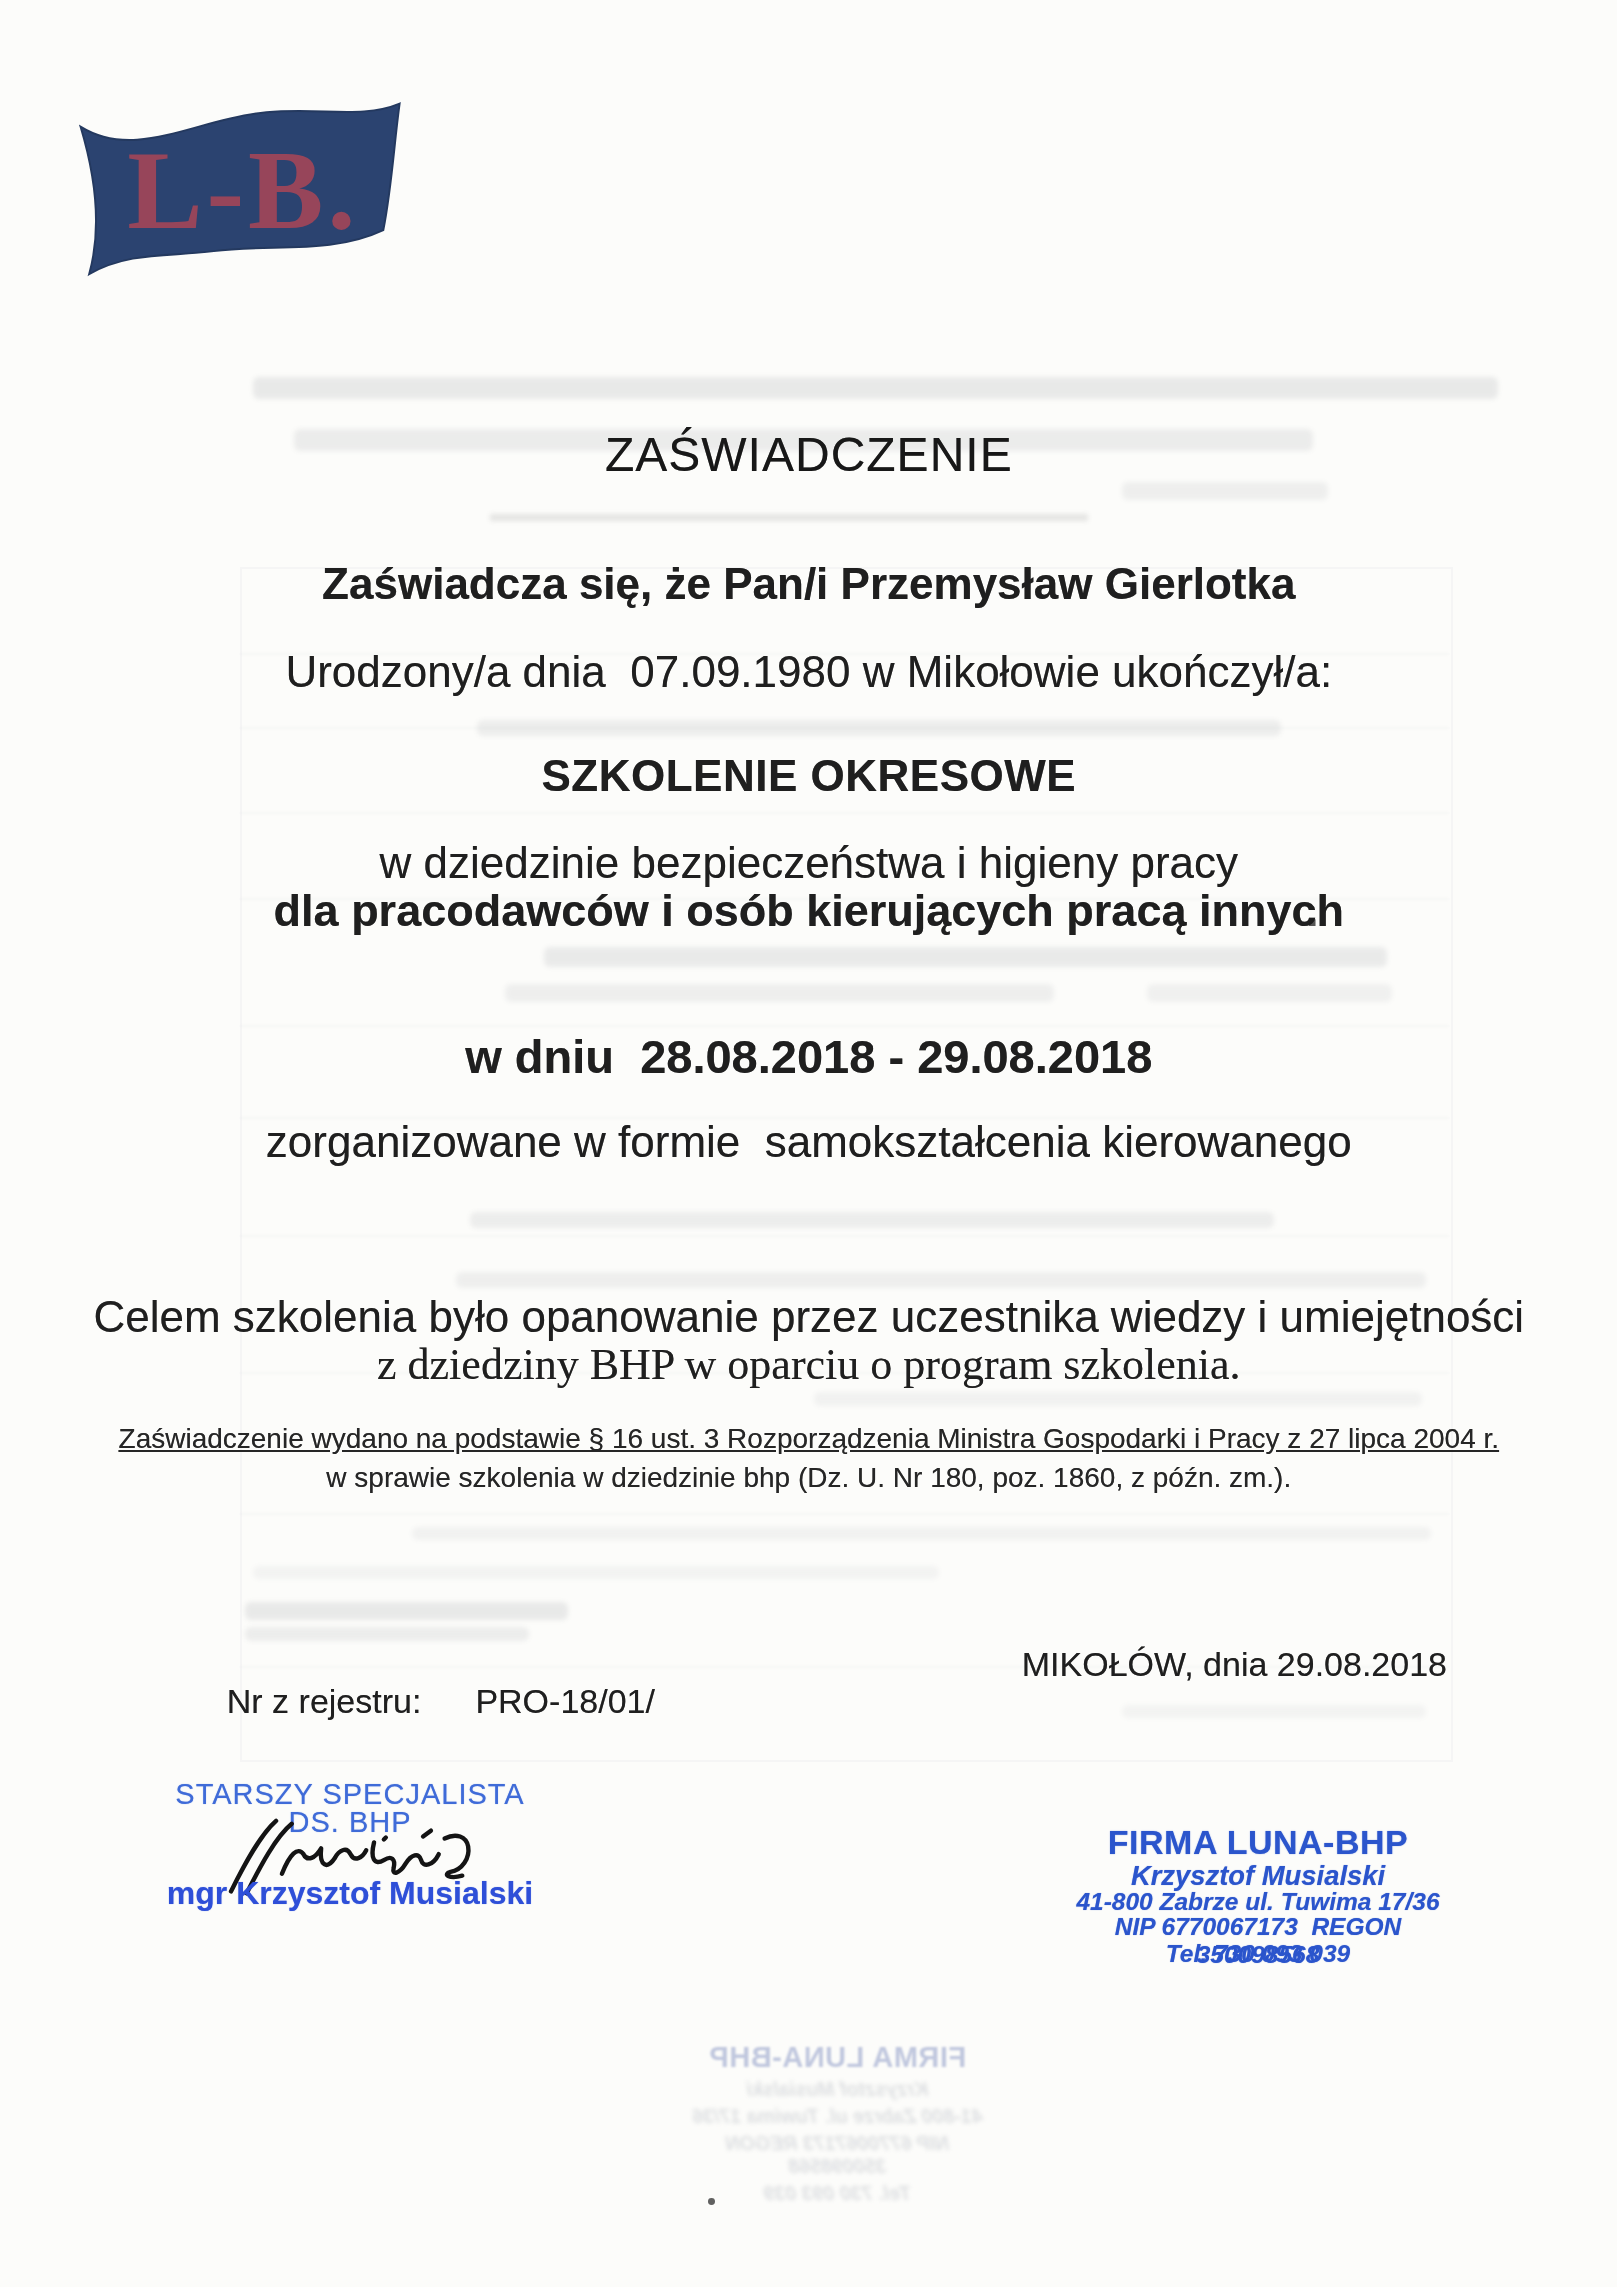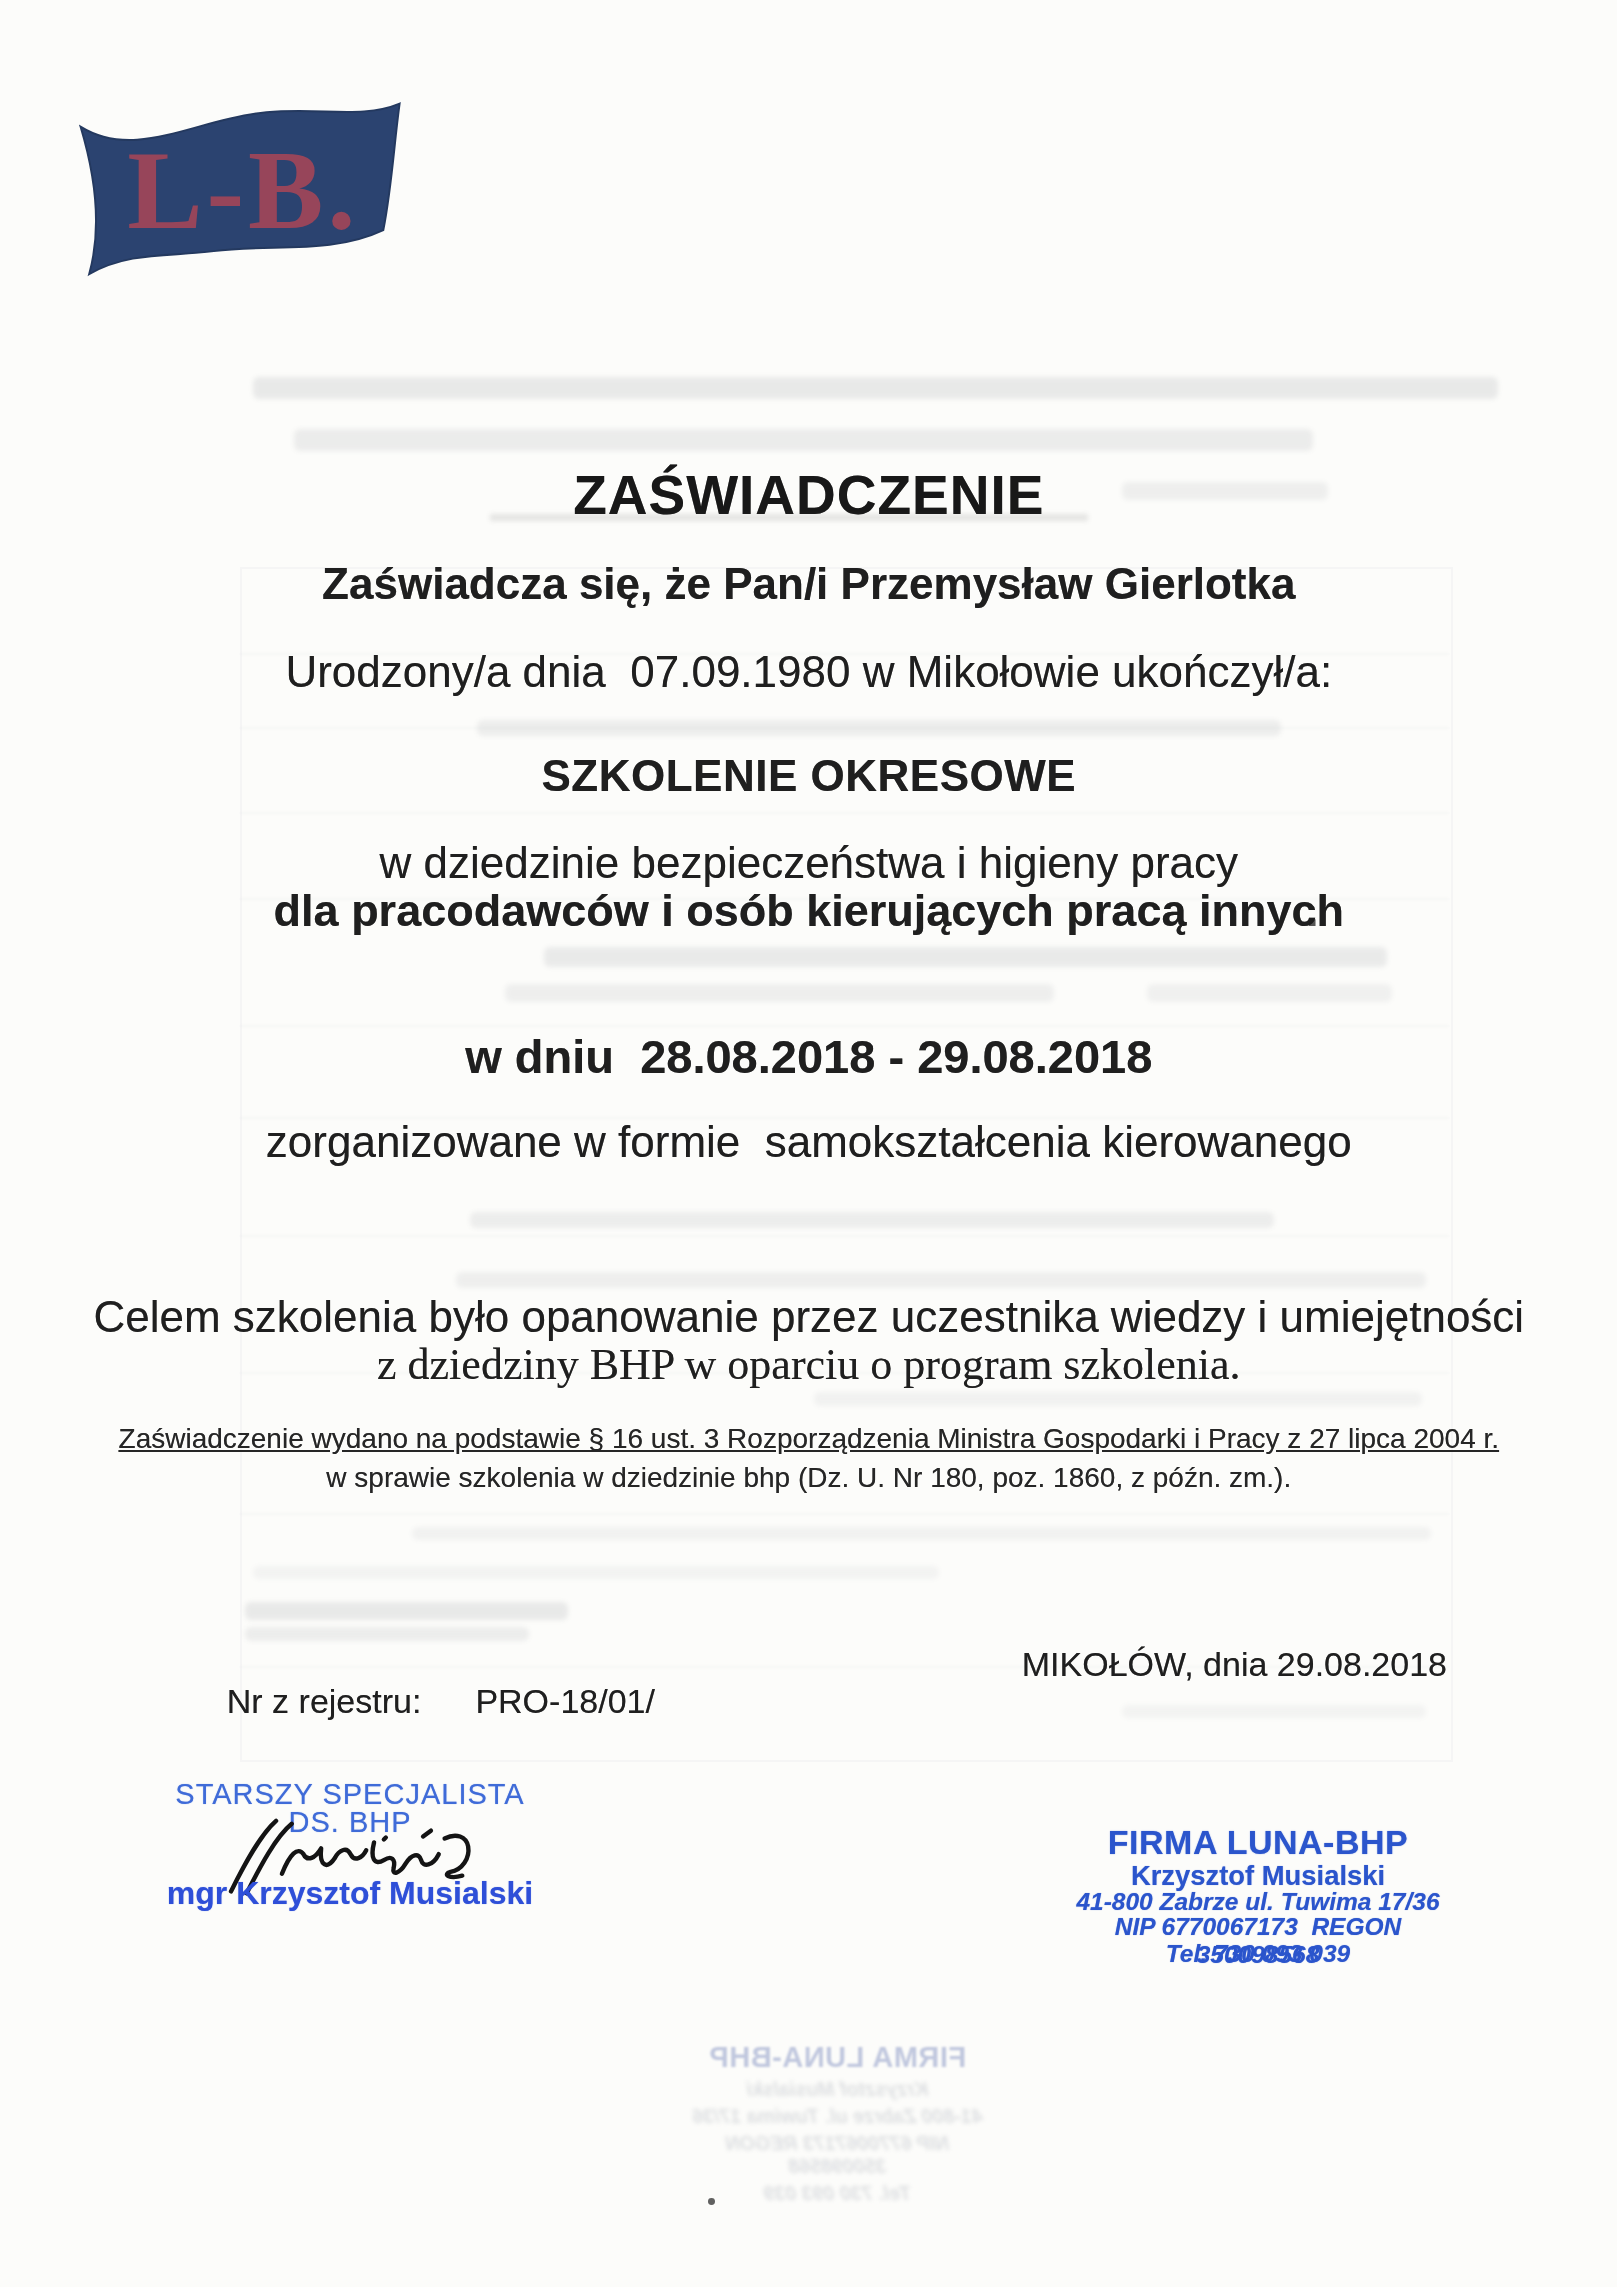--- a/index.html
+++ b/index.html
@@ -10,21 +10,21 @@
     background:#fcfcfa;
     overflow:hidden;
     font-family:"Liberation Sans", sans-serif;
     color:#1f1f1f;
   }
   .abs{position:absolute;}
   .txt{white-space:pre-wrap; text-shadow:0 0 0.5px rgba(20,20,20,0.55);}
   .center-col{left:9.8px;width:1598px;text-align:center;}
   .b{font-weight:700;}
   
-  .doc-title{top:427px;font-size:55px;font-weight:700;letter-spacing:1px;color:#181818;margin-top:36px;}
+  .doc-title{top:427px;font-size:48px;font-weight:400;letter-spacing:1px;color:#181818;}
   .title-shadow{left:490px;top:514px;width:598px;height:6.9px;background:#555;opacity:.14;filter:blur(2.5px);}
   .line-certify{top:559px;font-size:44px;}
   .line-birth{top:647px;font-size:44px;}
   .line-course{top:751px;font-size:44px;letter-spacing:0.5px;}
   .line-sub1{top:838px;font-size:44px;}
   .line-sub2{top:885px;font-size:45px;}
   .sub2-dot{left:1306px;top:885px;font-size:45px;font-weight:700;opacity:.75;}
   .line-date{top:1029px;font-size:47px;}
   .line-org1{top:1117px;font-size:44px;}
   .line-org2{top:1162px;font-size:44px;}
@@ -40,21 +40,21 @@
   .logo{left:69px;top:84px;width:345px;height:204px;}
   
   .stamp-left{left:154px;width:392px;text-align:center;color:#3f6bd8;}
   .stamp-left-1{top:1778px;font-size:29px;letter-spacing:1px;text-shadow:0 0 1px rgba(63,107,216,.6);}
   .stamp-left-2{top:1806px;font-size:29px;letter-spacing:1px;text-shadow:0 0 1px rgba(63,107,216,.6);}
   .signature{left:221px;top:1813px;width:263px;height:98px;}
   .signer{left:154px;width:392px;text-align:center;top:1875px;font-size:32px;font-weight:700;color:#2e4fd8;text-shadow:0 0 1px rgba(46,79,216,.55);}
   
   .stamp-right{left:1062px;width:392px;text-align:center;color:#2b55cc;}
   .sr-company{top:1823px;font-size:34px;font-weight:700;letter-spacing:0.5px;text-shadow:0 0 1.2px rgba(43,85,204,.65);}
-  .sr-owner{top:1860px;font-size:27.4px;font-weight:700;text-shadow:0 0 1px rgba(43,85,204,.6);}
+  .sr-owner{top:1860px;font-size:27.4px;font-weight:700;font-style:italic;text-shadow:0 0 1px rgba(43,85,204,.6);}
   .sr-address{top:1888px;font-size:24.5px;font-weight:700;font-style:italic;text-shadow:0 0 1px rgba(43,85,204,.6);}
   .sr-ids{top:1913px;font-size:24.5px;font-weight:700;font-style:italic;text-shadow:0 0 1px rgba(43,85,204,.6);}
   .sr-phone{top:1940px;font-size:24.5px;font-weight:700;font-style:italic;text-shadow:0 0 1px rgba(43,85,204,.6);}
   
   .ghost-strip{background:#6a6f78;filter:blur(2.9px);border-radius:5.9px;}
   .ghost-rect{left:240px;top:567px;width:1209px;height:1191px;border:2px solid #9aa2b2;opacity:.07;}
   .ghost-hline{left:240px;width:1209px;height:2px;background:#9aa2b2;opacity:.06;filter:blur(1px);}
   .ghost-stamp{left:676px;top:2041px;width:323px;text-align:center;transform:scaleX(-1);}
   .gs-company{font-size:29px;font-weight:700;color:#8593c2;opacity:.5;filter:blur(1px);letter-spacing:0.5px;}
   .gs-line{font-size:19.6px;font-weight:700;font-style:italic;color:#979daa;opacity:.3;filter:blur(2.2px);margin-top:3.9px;}

